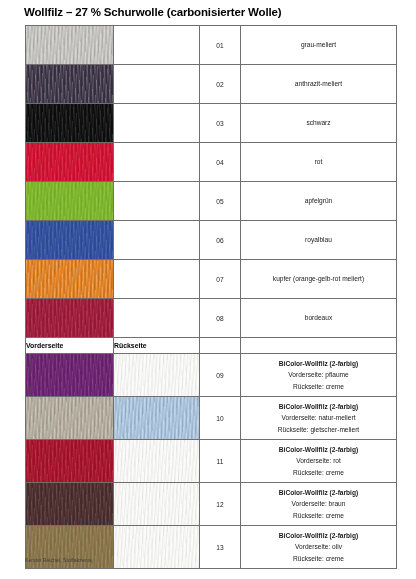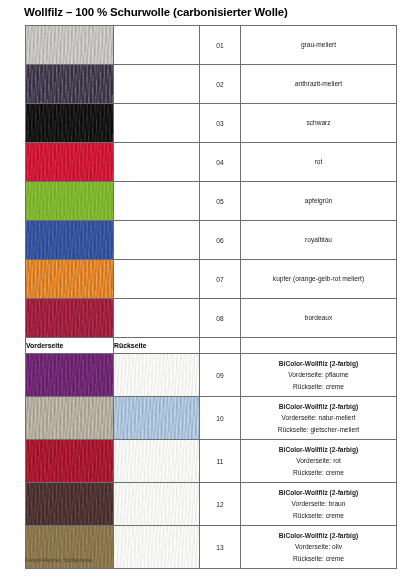--- a/index.html
+++ b/index.html
@@ -123,21 +123,21 @@
       repeating-linear-gradient(94deg, rgba(255,255,255,0.40) 0px, rgba(255,255,255,0) 1.2px, rgba(0,0,0,0.20) 2.1px, rgba(255,255,255,0) 3.4px),
       repeating-linear-gradient(86deg, rgba(0,0,0,0.16) 0px, rgba(255,255,255,0) 1.6px, rgba(255,255,255,0.30) 2.7px, rgba(255,255,255,0) 4.3px);
   }
   .tex-soft::after { opacity: 0.30; }
 </style>
 </head>
 <body>
 
 <div class="page">
 
-  <div class="doc-title">Wollfilz – 100 % Schurwolle (carbonisierter Wolle)</div>
+  <div class="doc-title">Wollfilz – 27 % Schurwolle (carbonisierter Wolle)</div>
 
   <table class="color-table">
     <colgroup>
       <col class="c-front">
       <col class="c-back">
       <col class="c-num">
       <col class="c-name">
     </colgroup>
     <tbody>
         <tr>

